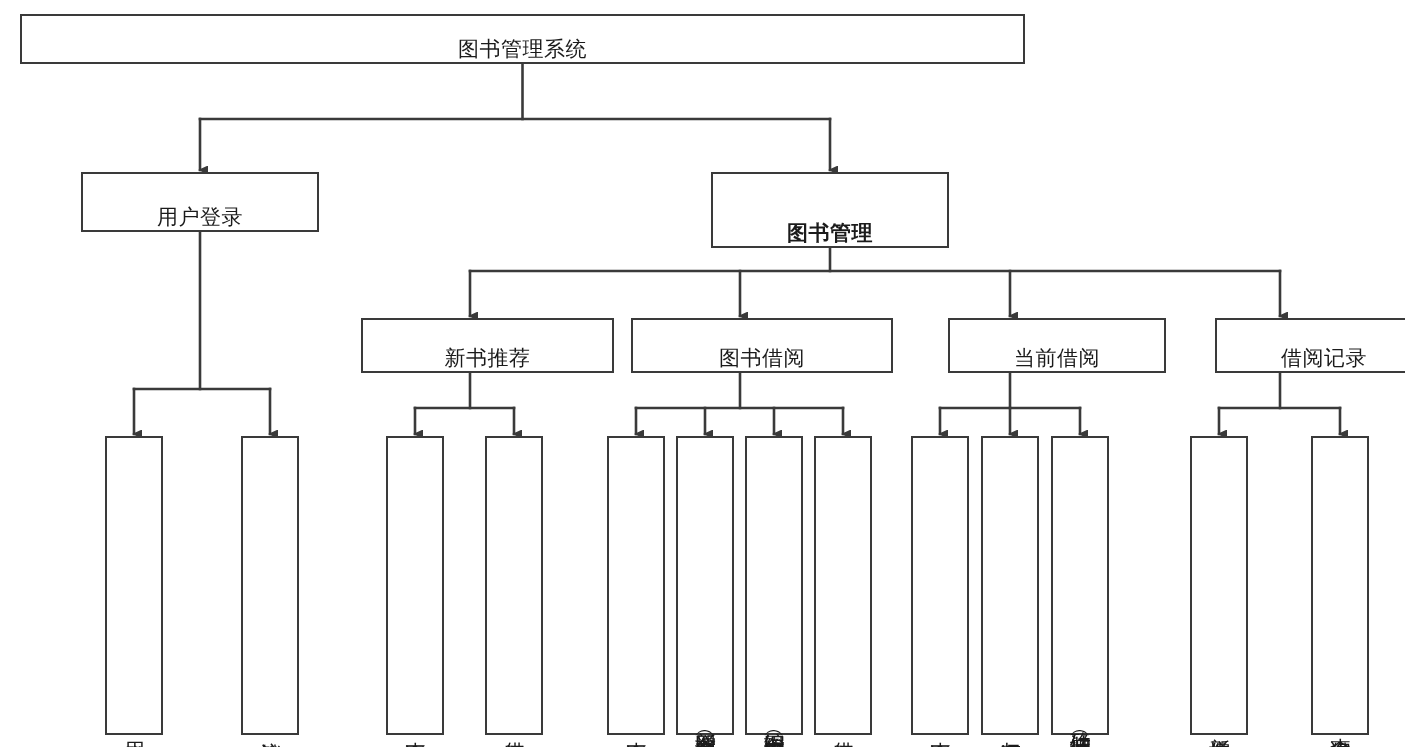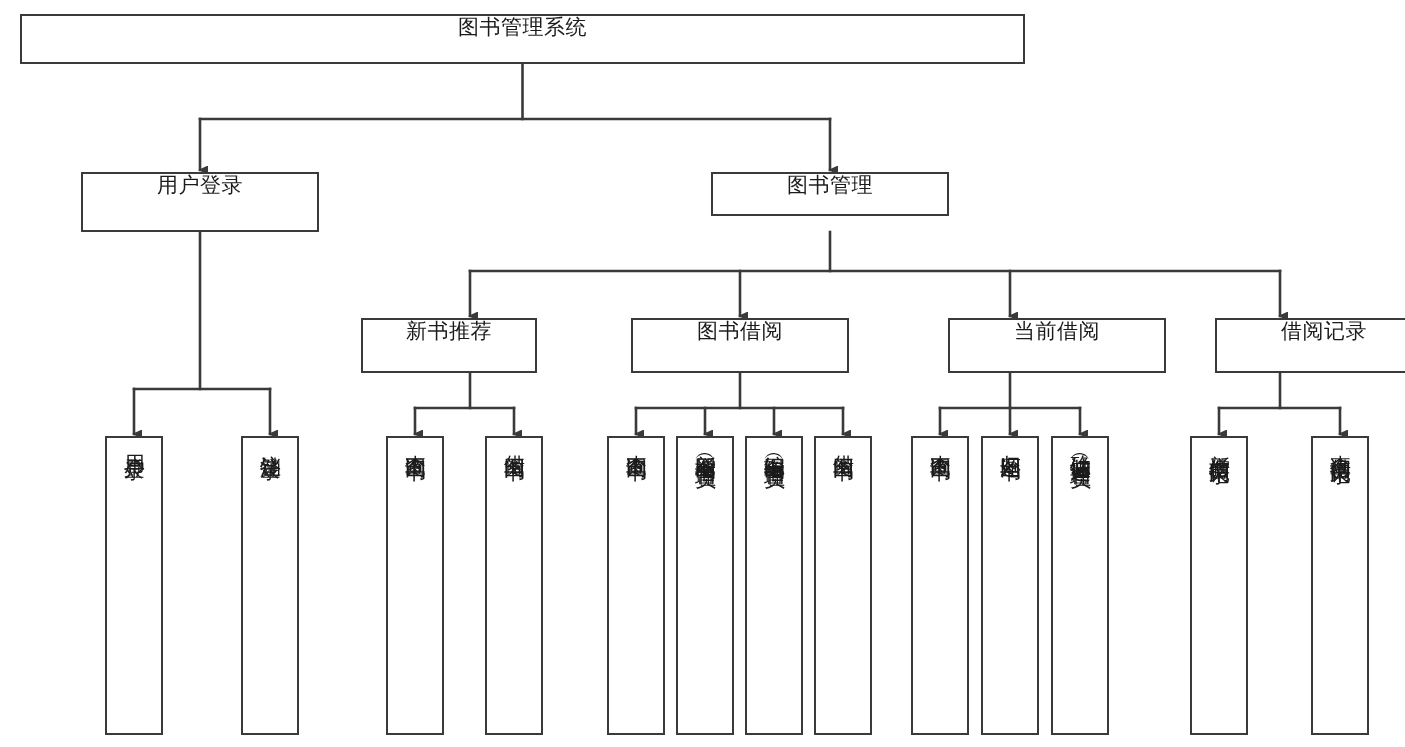--- a/index.html
+++ b/index.html
@@ -23,21 +23,21 @@
     top: 0;
     width: 1405px;
     height: 747px;
   }
   .node-box {
     position: absolute;
     box-sizing: border-box;
     border: 2.5px solid #3a3a3a;
     background: #ffffff;
     display: flex;
-    align-items: flex-start;
+    align-items: flex-end;
     justify-content: center;
     z-index: 3;
   }
   .node-label {
     font-size: 21px;
     color: #1b1b1b;
     line-height: 1.12;
     letter-spacing: 0.5px;
     white-space: nowrap;
     text-align: center;
@@ -109,27 +109,27 @@
       </g>
   </svg>
 
   <div id="node-layer">
       <div class="node-box" style="left: 20px; top: 14px; width: 1005px; height: 50px;">
         <div class="node-label">图书管理系统</div>
       </div>
       <div class="node-box" style="left: 81px; top: 172px; width: 238px; height: 60px;">
         <div class="node-label">用户登录</div>
       </div>
-      <div class="node-box" style="left: 711px; top: 172px; width: 238px; height: 44px;">
+      <div class="node-box" style="left: 711px; top: 172px; width: 238px; height: 76px; font-weight: bold;">
         <div class="node-label">图书管理</div>
       </div>
-      <div class="node-box" style="left: 361px; top: 318px; width: 176px; height: 55px;">
+      <div class="node-box" style="left: 361px; top: 318px; width: 253px; height: 55px;">
         <div class="node-label">新书推荐</div>
       </div>
-      <div class="node-box" style="left: 631px; top: 318px; width: 218px; height: 55px;">
+      <div class="node-box" style="left: 631px; top: 318px; width: 262px; height: 55px;">
         <div class="node-label">图书借阅</div>
       </div>
       <div class="node-box" style="left: 901px; top: 318px; width: 218px; height: 55px; margin-left: 47px;">
         <div class="node-label">当前借阅</div>
       </div>
       <div class="node-box" style="left: 1171px; top: 318px; width: 218px; height: 55px; margin-left: 44px;">
         <div class="node-label">借阅记录</div>
       </div>
       <div class="node-box vertical" style="left: 105px; top: 436px; width: 58px; height: 299px;">
         <div class="node-label">用户登录</div>

